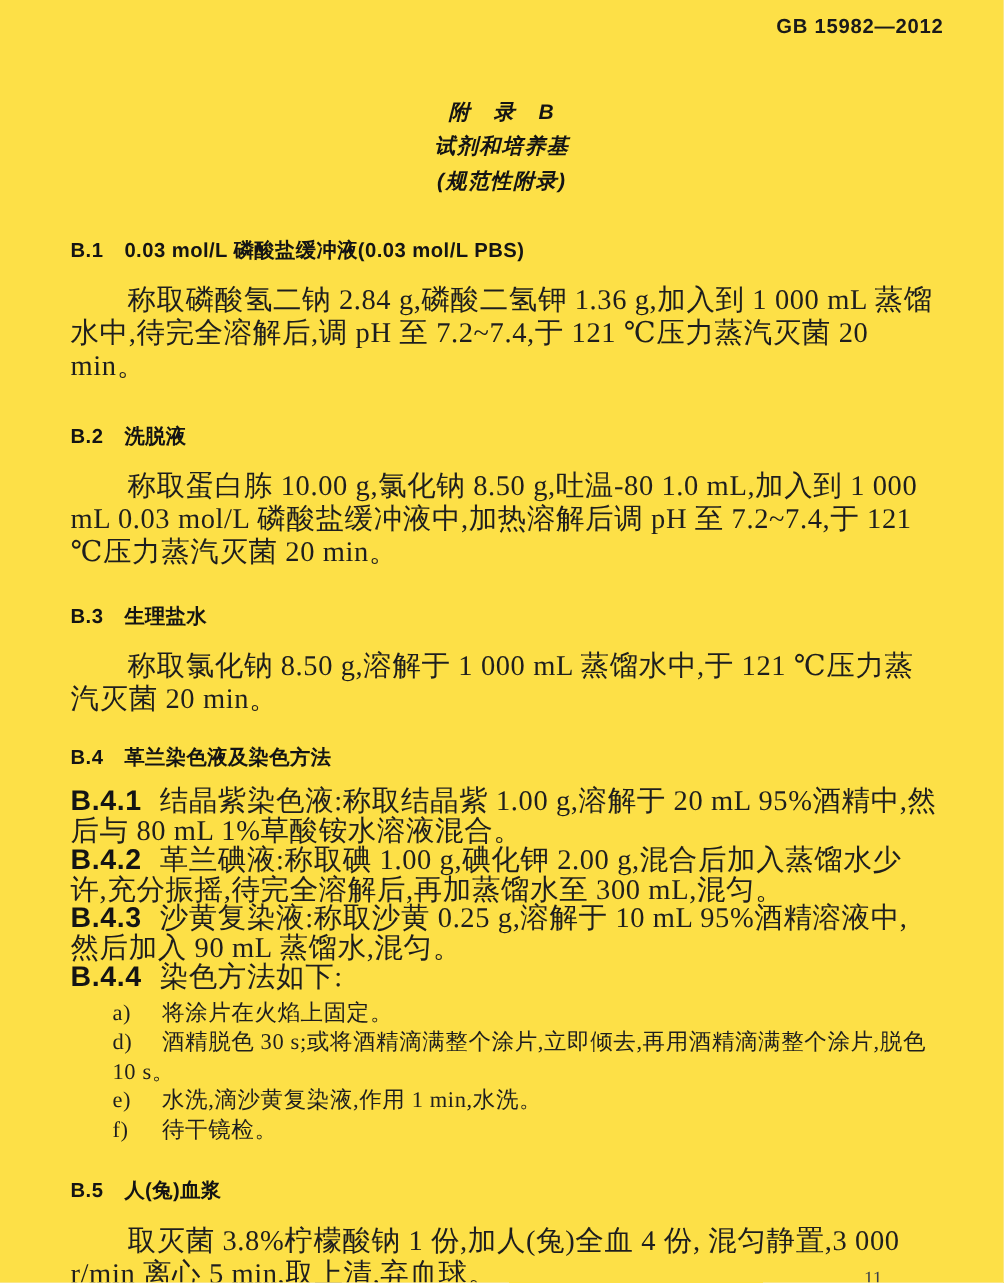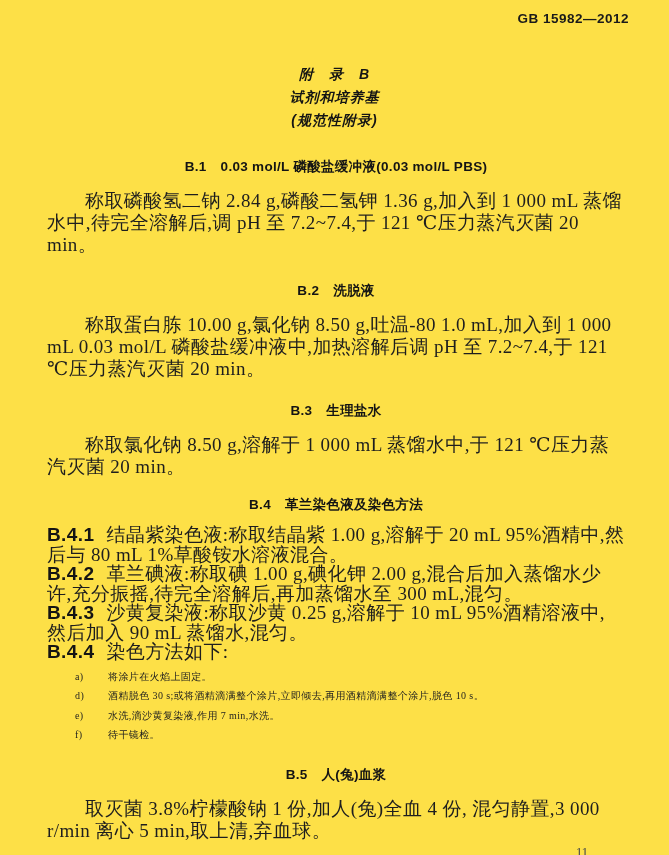--- a/index.html
+++ b/index.html
@@ -44,21 +44,20 @@
     padding:0 44px 0 47px;
   }
   h3.sec-h{
     margin:25px 0 0 0;
     font-family:"Liberation Sans","DejaVu Sans",sans-serif;
     font-weight:bold;
     font-size:13.5px;
     line-height:19px;
     color:#141414;
     letter-spacing:0.3px;
-    text-align:center;
   }
   h3.sec-h .hnum{margin-right:14px;}
   p.para{
     margin:14px 0 0 0;
     font-size:19px;
     line-height:22px;
     text-indent:2em;
     letter-spacing:0.4px;
     color:#1e1e1e;
   }
@@ -73,21 +72,21 @@
   p.clause .cnum{
     font-family:"Liberation Sans","DejaVu Sans",sans-serif;
     font-weight:bold;
     margin-right:12px;
     color:#141414;
   }
   .steps{margin-top:5px;}
   p.step{
     margin:0;
     padding-left:28px;
-    font-size:10px;
+    font-size:15px;
     line-height:19.5px;
     letter-spacing:0.4px;
     color:#1e1e1e;
   }
   p.step .slabel{
     display:inline-block;
     width:33px;
   }
   .page-number{
     position:absolute;
@@ -148,21 +147,21 @@
       </p>
     </div>
     <div class="steps">
       <p class="step">
         <span class="slabel">a)</span><span>将涂片在火焰上固定。</span>
       </p>
       <p class="step">
         <span class="slabel">d)</span><span>酒精脱色 30 s;或将酒精滴满整个涂片,立即倾去,再用酒精滴满整个涂片,脱色 10 s。</span>
       </p>
       <p class="step">
-        <span class="slabel">e)</span><span>水洗,滴沙黄复染液,作用 7 min,水洗。</span>
+        <span class="slabel">e)</span><span>水洗,滴沙黄复染液,作用 1 min,水洗。</span>
       </p>
       <p class="step">
         <span class="slabel">f)</span><span>待干镜检。</span>
       </p>
     </div>
 
     <h3 class="sec-h" style="margin-top:20px;">
       <span class="hnum">B.5</span><span class="htitle">人(兔)血浆</span>
     </h3>
     <p class="para">取灭菌 3.8%柠檬酸钠 1 份,加人(兔)全血 4 份, 混匀静置,3 000 r/min 离心 5 min,取上清,弃血球。</p>

